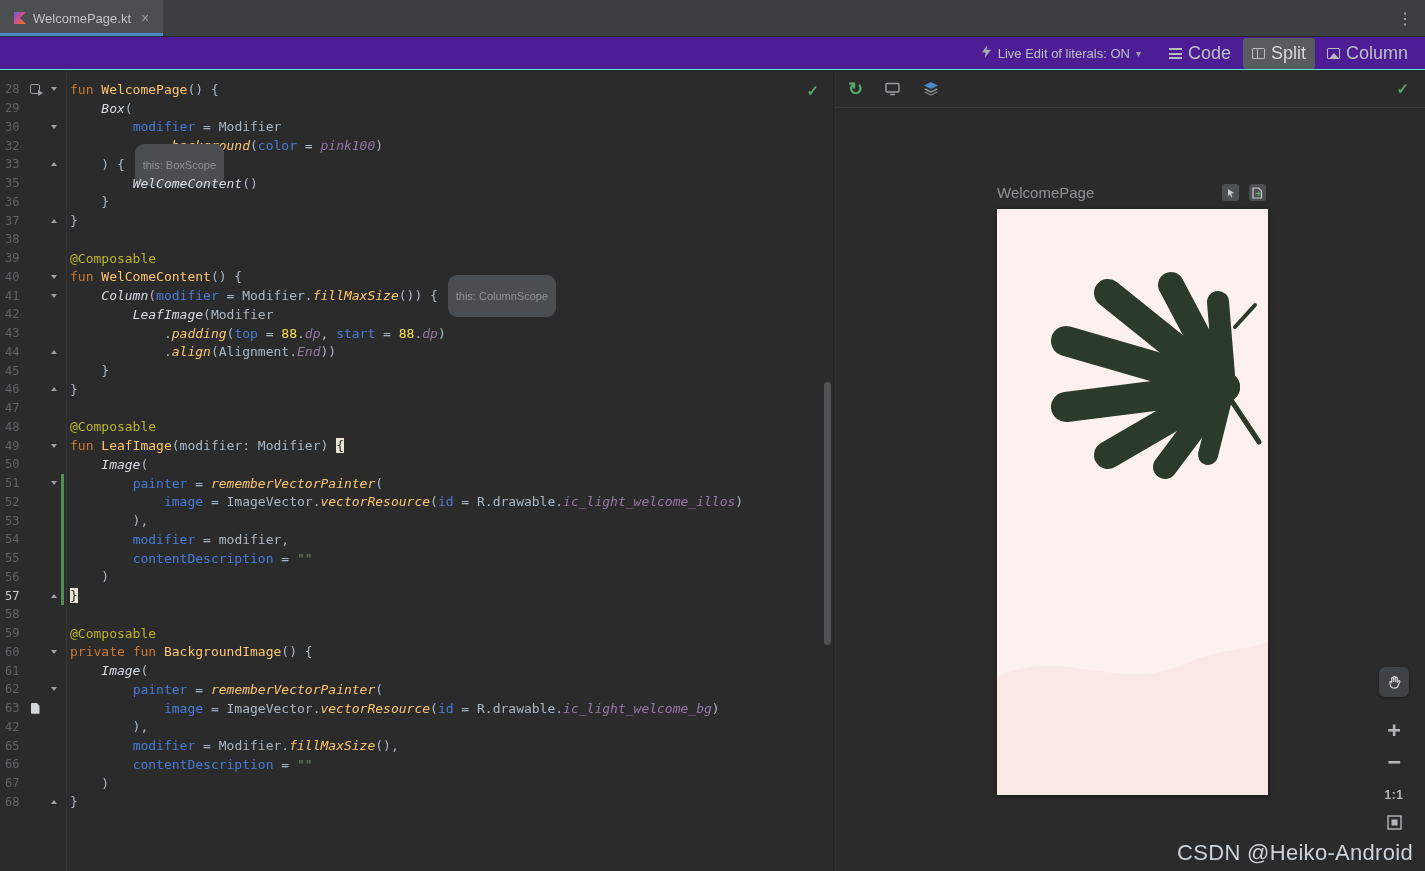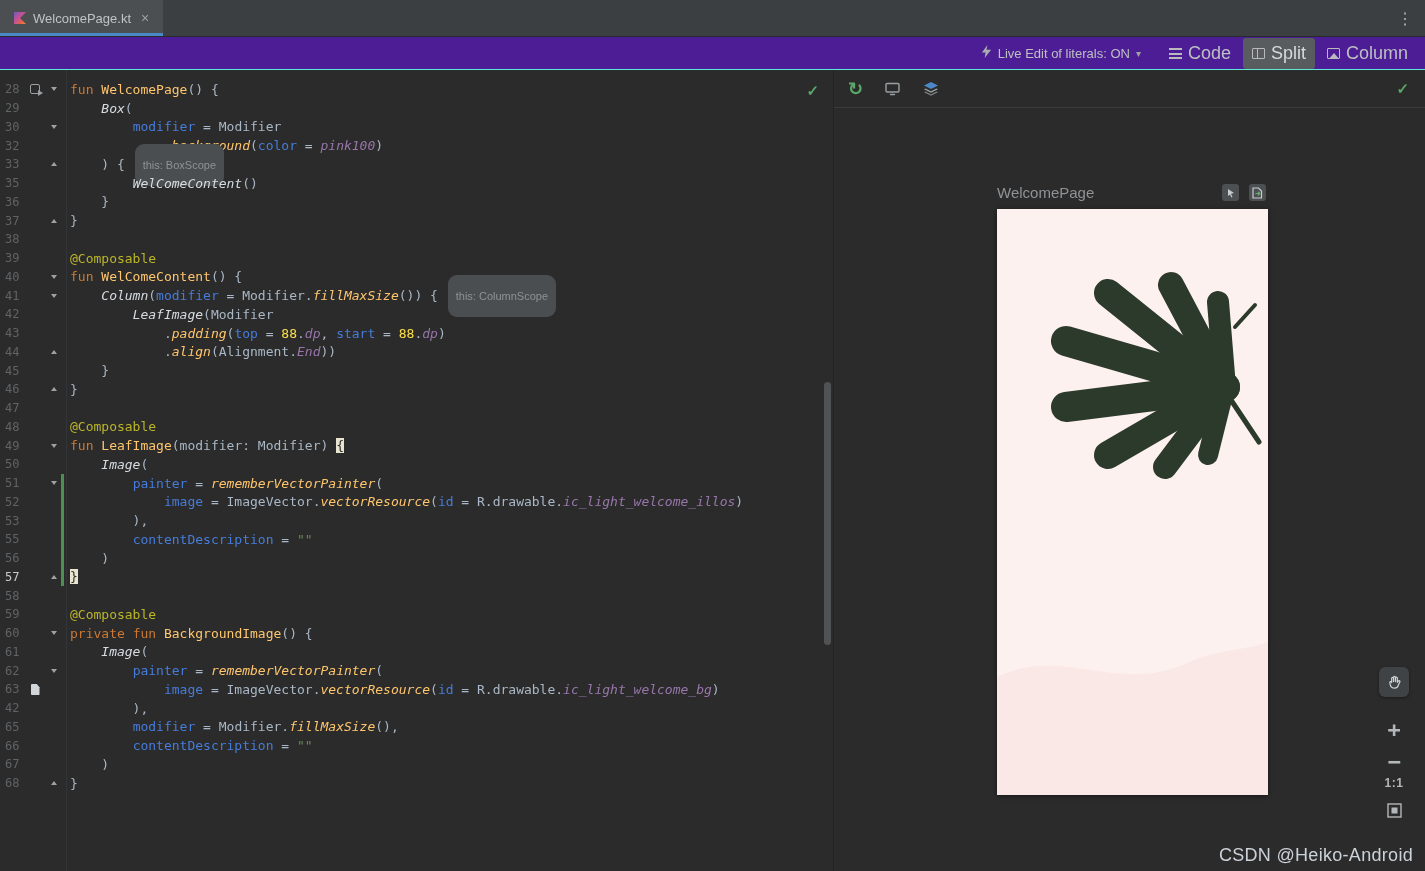--- a/index.html
+++ b/index.html
@@ -97,24 +97,24 @@
   .pframe { width:271px; height:586px; background:#fdf1ef; margin-top:6px;
             box-shadow:0 1px 5px rgba(0,0,0,.45); }
 
   .pan-col { position:absolute; right:16px; top:597px; display:flex; flex-direction:column; align-items:center; }
   .hand-btn { width:30px; height:30px; background:#3f4345; border-radius:6px;
               display:flex; align-items:center; justify-content:center;
               box-shadow:0 1px 3px rgba(0,0,0,.4); margin-bottom:20px; }
   .zoom-txt { color:#b4b7b9; font-size:22px; line-height:26px; height:26px; font-weight:bold;
               font-family:"DejaVu Sans Mono", monospace; }
   .zoom-txt.minus { margin-top:6px; }
-  .one-one { color:#b4b7b9; font-size:12px; font-weight:bold; margin-top:1px; letter-spacing:.5px; }
+  .one-one { color:#b4b7b9; font-size:12px; font-weight:bold; margin-top:13px; letter-spacing:.5px; }
   .fit-btn { margin-top:13px; display:flex; }
 
-  .watermark { position:absolute; right:12px; bottom:5px; color:#ccd2d9; font-size:18px; letter-spacing:.3px; }
+  .watermark { position:absolute; right:12px; bottom:5px; color:#ccd2d9; font-size:22px; letter-spacing:.3px; }
 </style>
 </head>
 <body>
 
 <div class="app">
 
   <div class="tabbar">
     <div class="tab">
       <span class="kt-icon"></span>
       <span class="tab-title">WelcomePage.kt</span>
@@ -334,20 +334,27 @@
             <span class="fslot"></span>
             <span class="chg on"></span>
             <span class="code"><span class="tk-pl">            </span><span class="tk-nam">image</span><span class="tk-pl"> = ImageVector.</span><span class="tk-mth">vectorResource</span><span class="tk-pl">(</span><span class="tk-nam">id</span><span class="tk-pl"> = R.drawable.</span><span class="tk-prp">ic_light_welcome_illos</span><span class="tk-pl">)</span></span>
           </div>
           <div class="row">
             <span class="ln">53</span>
             <span class="gslot"></span>
             <span class="fslot"></span>
             <span class="chg on"></span>
             <span class="code"><span class="tk-pl">        ),</span></span>
+          </div>
+          <div class="row">
+            <span class="ln">54</span>
+            <span class="gslot"></span>
+            <span class="fslot"></span>
+            <span class="chg on"></span>
+            <span class="code"><span class="tk-pl">        </span><span class="tk-nam">modifier</span><span class="tk-pl"> = modifier,</span></span>
           </div>
           <div class="row">
             <span class="ln">55</span>
             <span class="gslot"></span>
             <span class="fslot"></span>
             <span class="chg on"></span>
             <span class="code"><span class="tk-pl">        </span><span class="tk-nam">contentDescription</span><span class="tk-pl"> = </span><span class="tk-str">""</span></span>
           </div>
           <div class="row">
             <span class="ln">56</span>

